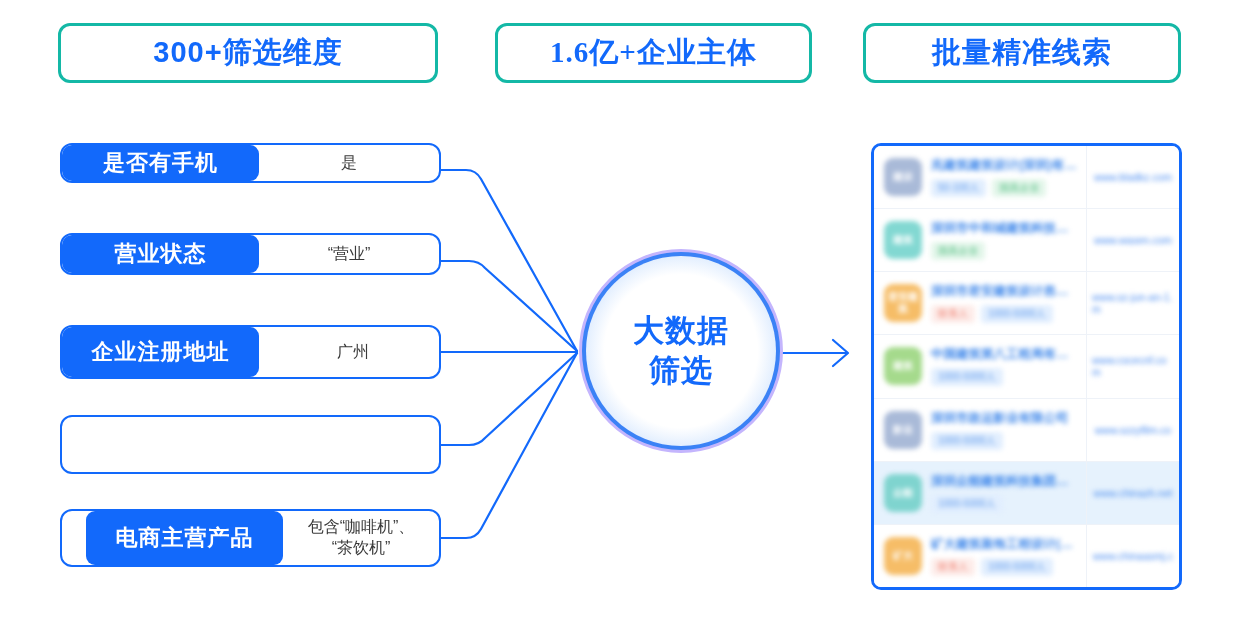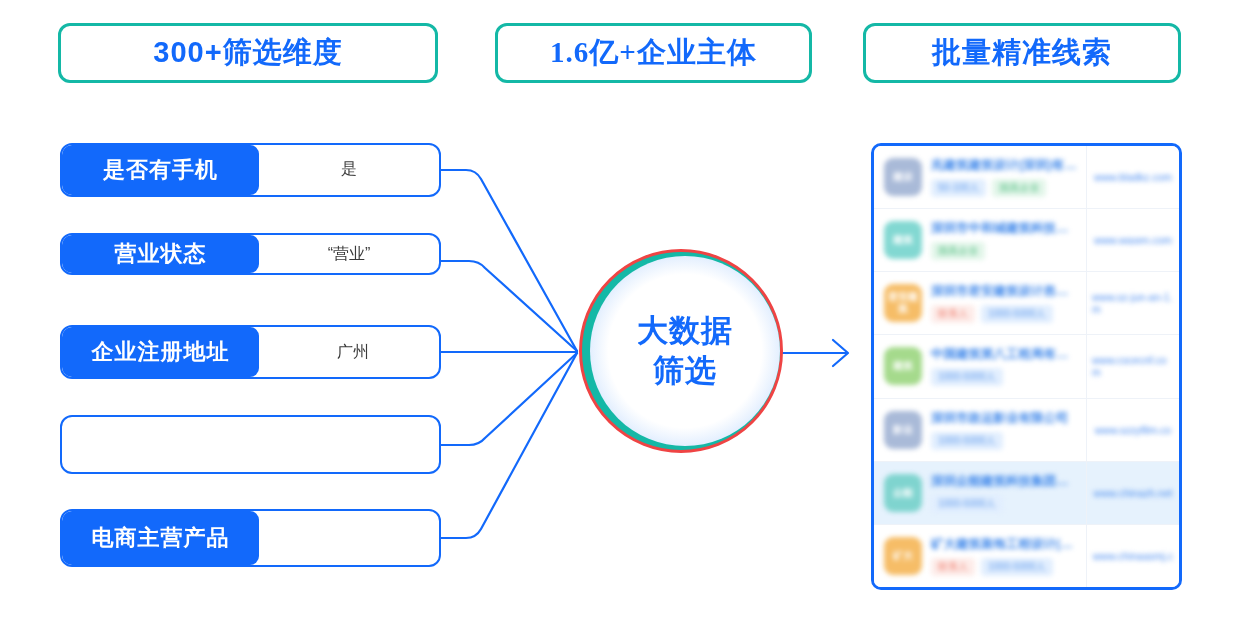--- a/index.html
+++ b/index.html
@@ -21,42 +21,42 @@
   .hb1 { left:58px;  width:380px; }
   .hb2 { left:495px; width:317px;font-family:Liberation Serif, serif; }
   .hb3 { left:863px; width:318px; }
 
   
   .filter-row {
     position:absolute; left:60px; width:381px; z-index:3;
     border:2px solid #1269FB; border-radius:12px; overflow:hidden;
     display:flex; background:#fff;
   }
-  .fr1 { top:143px; height:54px;font-family:Liberation Mono, monospace; }
+  .fr1 { top:143px; height:40px; }
   .fr2 { top:233px; height:42px; }
   .fr3 { top:325px; height:54px;gap:8px; }
   .fr4 { top:415px; height:59px; }
-  .fr5 { top:509px; height:58px; }
+  .fr5 { top:509px; height:58px;padding-left:24px; }
   .filter-label {
     width:197px; flex:0 0 197px; background:#1269FB; color:#fff;
     display:flex; align-items:center; justify-content:center;
     font-size:22px; font-weight:bold; letter-spacing:1px;
     border-radius:9px; 
   }
   .filter-value {
     flex:1; display:flex; align-items:center; justify-content:center;
     color:#3a3a3a; font-size:16px; font-weight:500; text-align:center;
     white-space:pre-line; line-height:1.3; padding:2px 6px;
   }
 
   
   .big-circle {
     position:absolute; left:579px; top:249px; width:204px; height:204px;
-    border:3px solid #ef4444; border-radius:50%; background:#14b8a6; z-index:3;
-    display:flex; align-items:center; justify-content:flex-end;
+    border:3px solid #c4b5fd; border-radius:50%; background:#3b82f6; z-index:3;
+    display:flex; align-items:center; justify-content:center;
   }
   .big-circle-inner {
     width:190px; height:190px; border-radius:50%;
     background:radial-gradient(circle at center,
       #ffffff 0%, #ffffff 57%, #d4e6fe 78%, #eaf3ff 92%, #ffffff 100%);
     display:flex; flex-direction:column; align-items:center; justify-content:center;
     color:#1269FB; font-size:31px; font-weight:bold; line-height:1.3; letter-spacing:1px;
   }
 
   
@@ -136,20 +136,22 @@
     <div class="filter-value">“营业”</div>
   </div>
   <div class="filter-row fr3">
     <div class="filter-label">企业注册地址</div>
     <div class="filter-value">广州</div>
   </div>
   <div class="filter-row fr4">
   </div>
   <div class="filter-row fr5">
     <div class="filter-label">电商主营产品</div>
+    <div class="filter-value">包含“咖啡机”、
+“茶饮机”</div>
   </div>
 
   <div class="big-circle">
     <div class="big-circle-inner">
       <span>大数据</span>
       <span>筛选</span>
     </div>
   </div>
 
   <div class="leads-panel">

